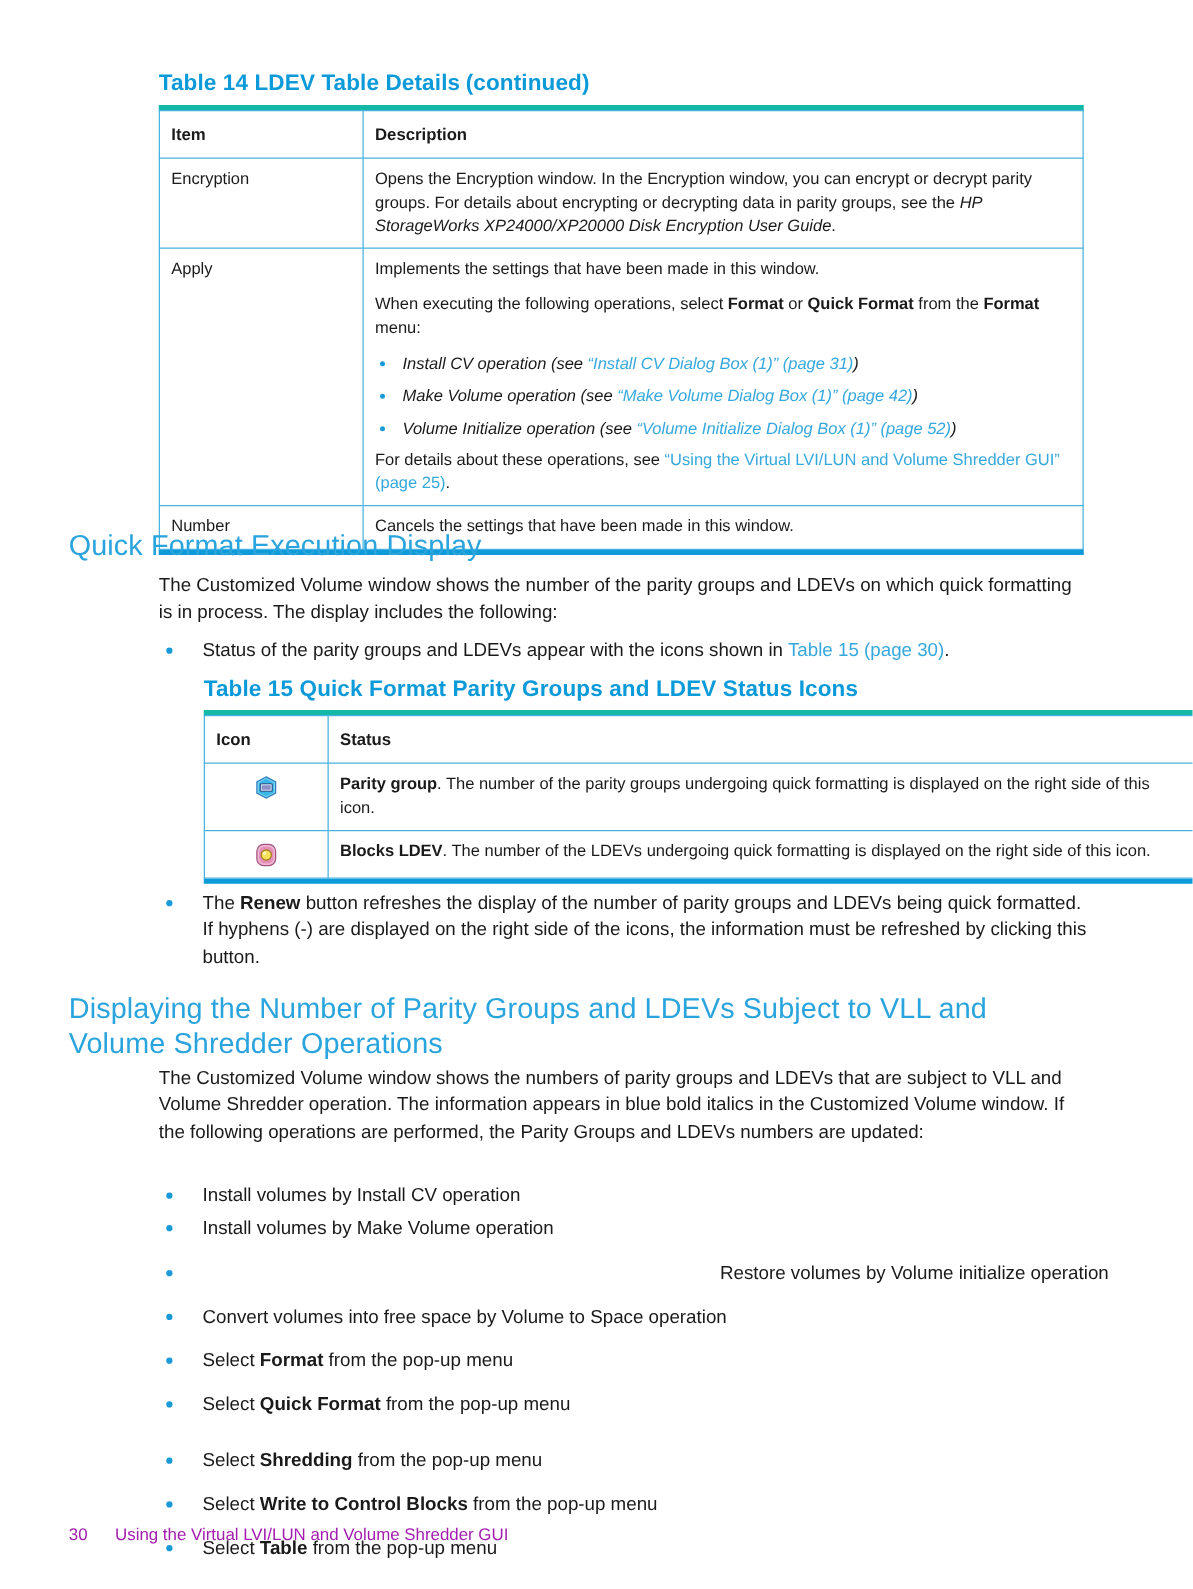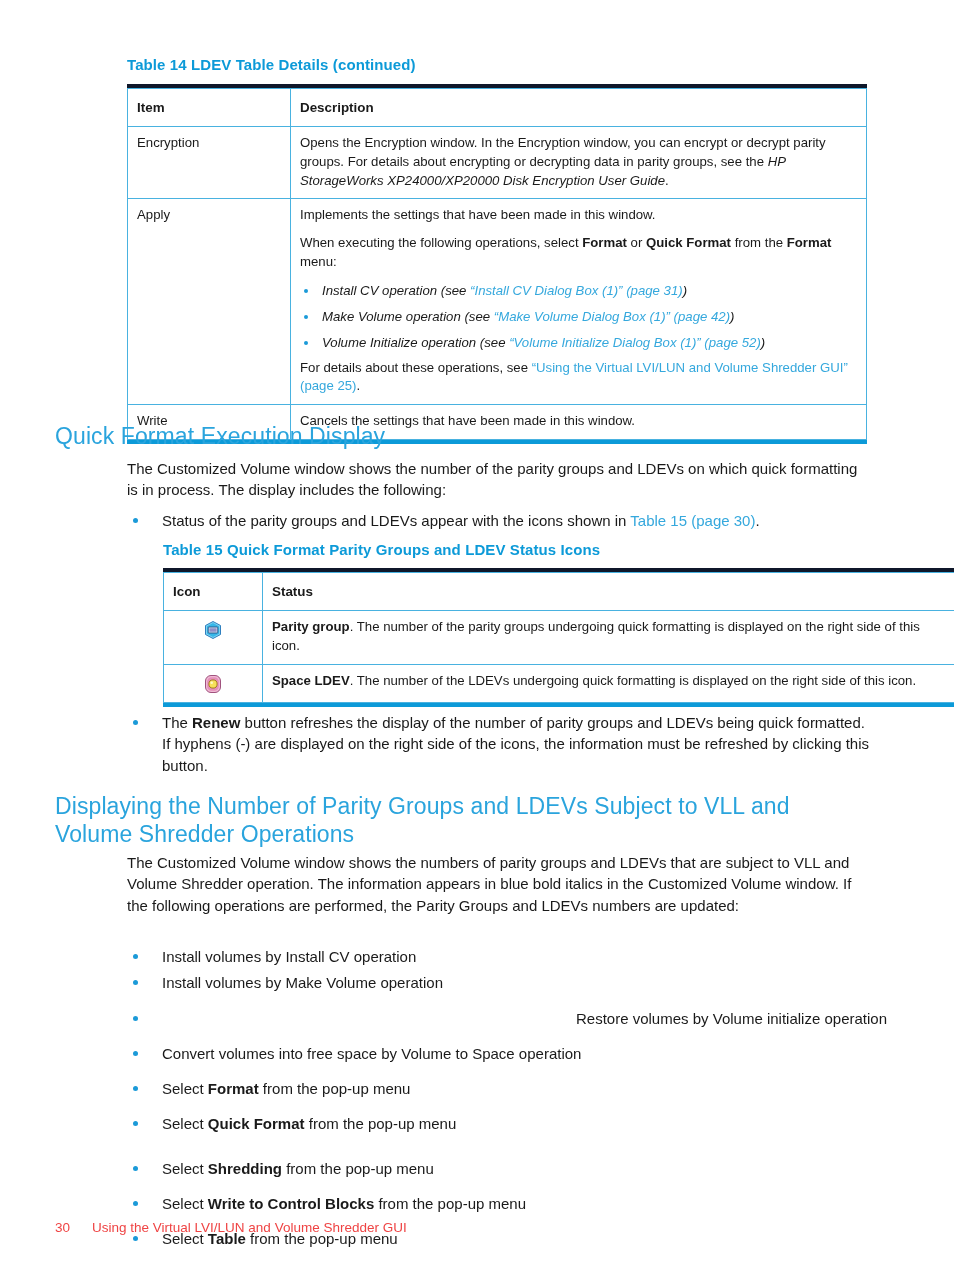--- a/index.html
+++ b/index.html
@@ -21,41 +21,41 @@
     padding: 0;
   }
   .link        { color: #35a8dd; }
   .bold        { font-weight: bold; }
   .ital        { font-style: italic; }
 
   
   .tbl-caption {
     color: #0c9ad8;
     font-weight: bold;
-    font-size: 15px;
+    font-size: 18px;
     letter-spacing: .1px;
   }
 
   
   table.doc {
     border-collapse: collapse;
     width: 100%;
     table-layout: fixed;
   }
   table.doc td, table.doc th {
     border: 1px solid #49b2e0;
     padding: 7px 9px 8px 9px;
     vertical-align: top;
     text-align: left;
     font-weight: normal;
     font-size: 13.2px;
     line-height: 1.42;
   }
   .tbl-wrap {
-    border-top: 4px solid #0f172a;
+    border-top: 4px solid #14b8a6;
     border-bottom: 4px solid #0c9ad8;
   }
   table.doc th {
     font-weight: bold;
     font-size: 13.4px;
     padding-top: 9px;
     padding-bottom: 9px;
   }
 
   
@@ -137,21 +137,21 @@
     width: 20px; height: 20px;
     vertical-align: middle;
   }
 
   
   .footer {
     position: absolute;
     left: 55px;
     bottom: 36px;
     font-size: 13.5px;
-    color: #ef4444;
+    color: #a21caf;
     white-space: nowrap;
   }
   .footer .pgnum { margin-right: 22px; }
 </style>
 </head>
 <body>
 
 <div class="page">
 
   <div style="position:absolute; left:127px; top:56px; width:760px;">
@@ -190,21 +190,21 @@
               <li><span>Install CV operation (see </span><span class="link">“Install CV Dialog Box (1)” (page 31)</span><span>)</span></li>
               <li><span>Make Volume operation (see </span><span class="link">“Make Volume Dialog Box (1)” (page 42)</span><span>)</span></li>
               <li style="margin-bottom:5px;"><span>Volume Initialize operation (see </span><span class="link">“Volume Initialize Dialog Box (1)” (page 52)</span><span>)</span></li>
             </ul>
 
             <p class="body" style="font-size:13.2px; margin-top:6px;"><span>For details about these operations, see </span><span class="link">“Using the Virtual LVI/LUN and Volume Shredder GUI” (page 25)</span><span>.</span></p>
           </td>
         </tr>
 
         <tr>
-          <td class="bold">Write</td>
+          <td class="bold">Number</td>
           <td>
             <p class="body" style="font-size:13.2px;">Cancels the settings that have been made in this window.</p>
           </td>
         </tr>
       </tbody>
     </table>
   </div>
 
   <h2 class="sect" style="position:absolute; left:55px; top:422px; width:820px;">Quick Format Execution Display</h2>
 
@@ -251,21 +251,21 @@
             <span class="ldev-icon">
               <svg viewBox="0 0 20 20" width="20" height="20" aria-hidden="true">
                 <rect x="2.5" y="1.5" width="15" height="17" rx="5.5" fill="#f0b9d4" stroke="#a0527e" stroke-width="1"></rect>
                 <rect x="4.2" y="3.2" width="11.6" height="13.6" rx="4.4" fill="#e58fb9" stroke="none"></rect>
                 <circle cx="10" cy="10" r="4.1" fill="#f7e05a" stroke="#9a7a12" stroke-width="0.9"></circle>
                 <circle cx="8.7" cy="8.7" r="1.3" fill="#fdf8c8" stroke="none"></circle>
               </svg>
             </span>
           </td>
           <td>
-            <p class="body" style="font-size:13.2px;"><span class="bold">Space LDEV</span><span>. The number of the LDEVs undergoing quick formatting is displayed on the right side of this icon.</span></p>
+            <p class="body" style="font-size:13.2px;"><span class="bold">Blocks LDEV</span><span>. The number of the LDEVs undergoing quick formatting is displayed on the right side of this icon.</span></p>
           </td>
         </tr>
       </tbody>
     </table>
   </div>
 
   <ul class="bul" style="position:absolute; left:127px; top:712px; width:748px;">
     <li><span>The </span><span class="bold">Renew</span><span> button refreshes the display of the number of parity groups and LDEVs being quick formatted. If hyphens (-) are displayed on the right side of the icons, the information must be refreshed by clicking this button.</span></li>
   </ul>
 

